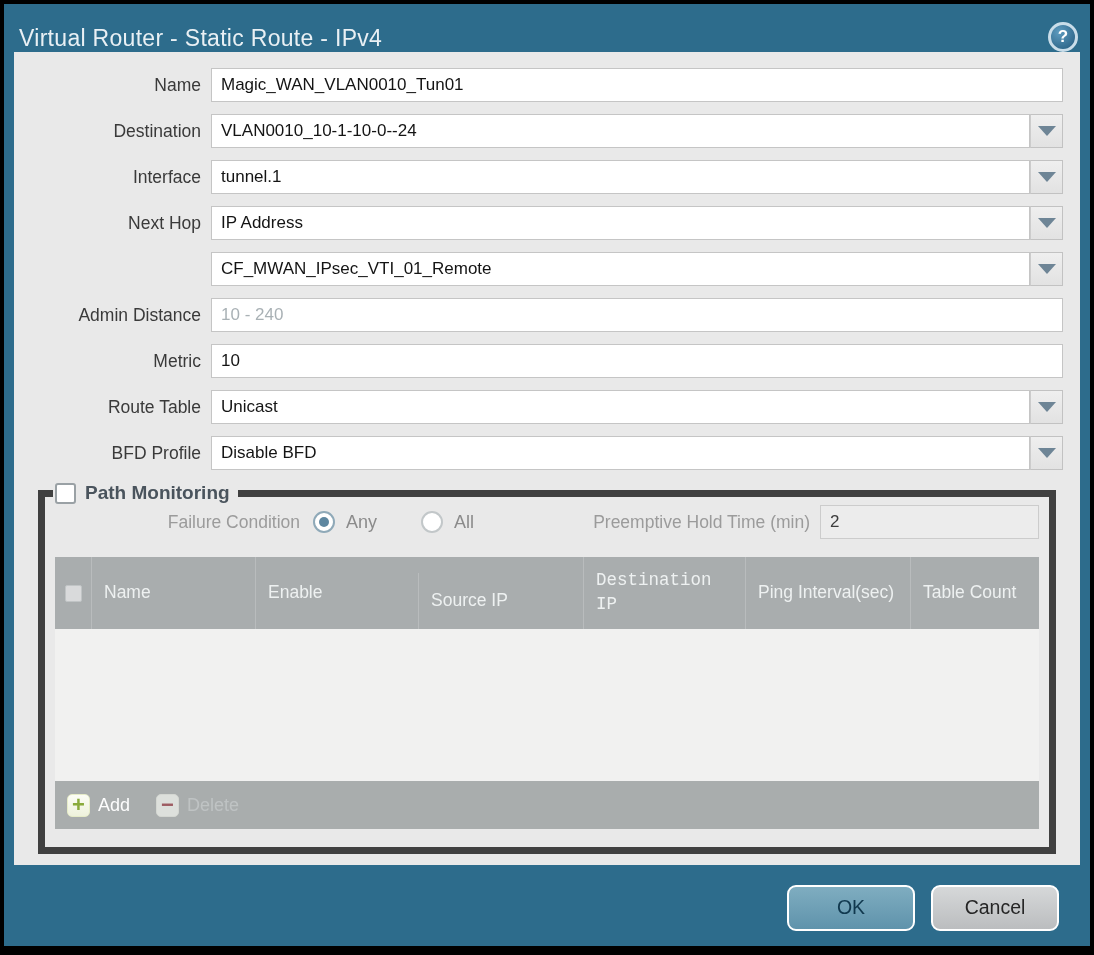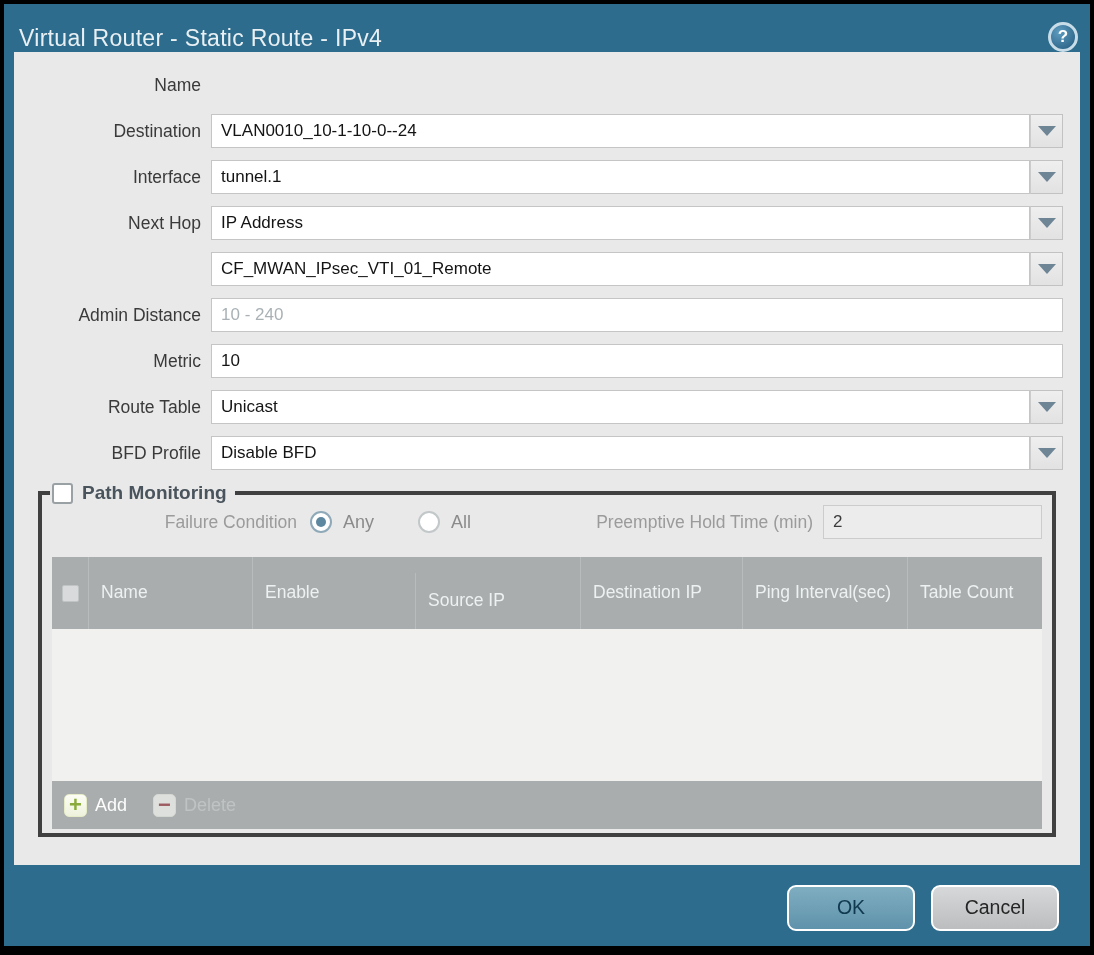--- a/index.html
+++ b/index.html
@@ -97,22 +97,22 @@
   }
   .dd-arrow {
     width: 0; height: 0;
     border-left: 9px solid transparent;
     border-right: 9px solid transparent;
     border-top: 10px solid #6e8596;
   }
   
   .pm-fieldset {
     margin: 3px 24px 0 24px;
-    border: 4px solid #404040;
-    padding: 0 10px 4px 10px;
+    border: 7px solid #404040;
+    padding: 0 10px 18px 10px;
   }
   .pm-legend {
     display: flex;
     align-items: center;
     gap: 9px;
     padding: 0 8px 0 2px;
     margin-left: -2px;
   }
   .pm-checkbox {
     width: 21px; height: 21px;
@@ -182,21 +182,21 @@
     font-size: 17.5px;
     color: #eef1f1;
     border-left: 1px solid #b9bcbd;
     line-height: 1.35;
   }
   .th:first-child { border-left: none; justify-content: center; padding: 6px 0; }
   .th-check { flex: 0 0 36px; }
   .th-name { flex: 0 0 164px; }
   .th-enable { flex: 0 0 163px; }
   .th-srcip { flex: 0 0 165px; margin-top: 16px; }
-  .th-dstip { flex: 0 0 162px; }
+  .th-dstip { flex: 0 0 162px; font-family: Liberation Mono, monospace; }
   .th-pingint { flex: 0 0 165px; }
   .th-pingcnt { flex: 1 1 auto; }
   .hdr-checkbox {
     width: 17px; height: 17px;
     background: #d9dadb;
     border: 1px solid #c0c4c5;
     border-radius: 2px;
   }
   .tbody { height: 152px; background: #f1f1f0; }
   .tfoot {
@@ -265,20 +265,23 @@
 
   <div class="titlebar">
     <span class="title-text">Virtual Router - Static Route - IPv4</span>
     <span class="help-icon">?</span>
   </div>
 
   <div class="content">
 
     <div class="form-row">
       <div class="form-label">Name</div>
+      <div class="field">
+        <input class="txt" type="text" value="Magic_WAN_VLAN0010_Tun01" style="">
+      </div>
     </div>
 
     <div class="form-row">
       <div class="form-label">Destination</div>
       <div class="field">
         <input class="txt" type="text" value="VLAN0010_10-1-10-0--24" style="">
         <div class="dd-btn">
           <div class="dd-arrow"></div>
         </div>
       </div>

